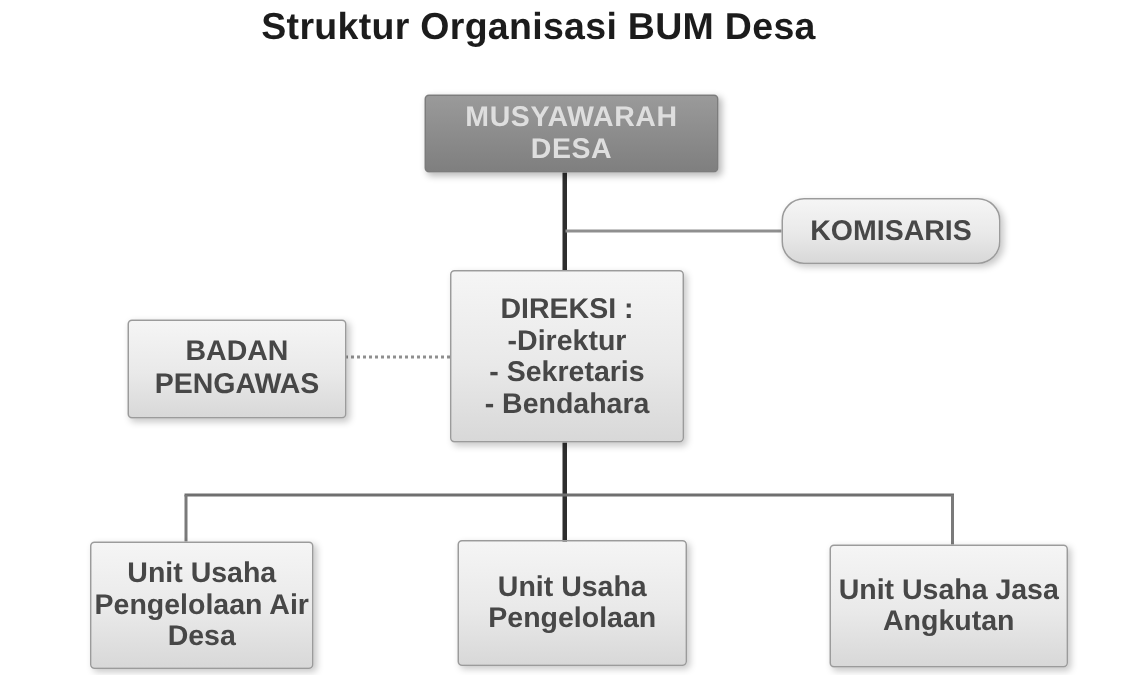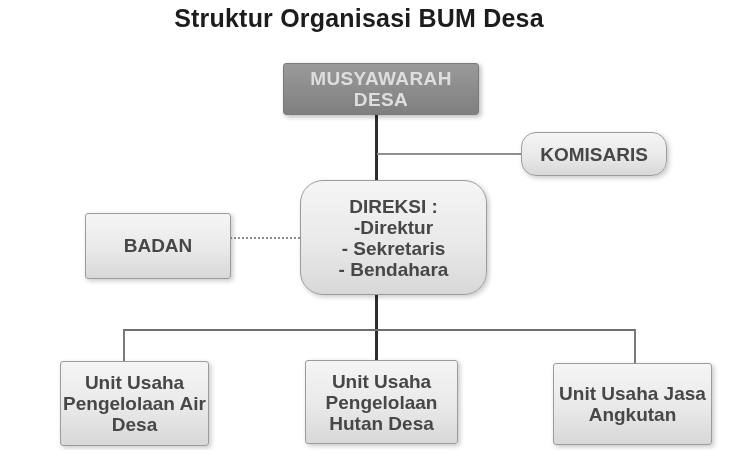--- a/index.html
+++ b/index.html
@@ -46,21 +46,21 @@
   .node--dark {
     background: linear-gradient(to bottom, #9a9a9a 0%, #8b8b8b 55%, #7f7f7f 100%);
     border: 1px solid #7c7c7c;
     color: #dedede;
     letter-spacing: 0.4px;
     box-shadow: 2px 2px 5px rgba(0,0,0,0.28);
   }
 
   .node--musyawarah { left: 283px; top: 63px;  width: 196px; height: 52px; }
   .node--komisaris  { left: 521px; top: 132px; width: 146px; height: 44px; border-radius: 15px; }
-  .node--direksi    { left: 300px; top: 180px; width: 187px; height: 115px; border-radius: 23px; }
+  .node--direksi    { left: 300px; top: 180px; width: 156px; height: 115px; }
   .node--badan      { left: 85px;  top: 213px; width: 146px; height: 66px; line-height: 22px; }
   .node--unit-air   { left: 60px;  top: 361px; width: 149px; height: 85px; }
   .node--unit-hutan { left: 305px; top: 360px; width: 153px; height: 84px; }
   .node--unit-jasa  { left: 553px; top: 363px; width: 159px; height: 82px; }
 
   .node .line-block { display: block; }
 
   .connector { position: absolute; }
   .connector--v-thick { width: 3px; background: #2e2e2e; }
   .connector--h-thin  { height: 2px; background: #8f8f8f; }
@@ -104,32 +104,32 @@
 
   <div class="node node--direksi">
     <span class="line-block">DIREKSI :</span>
     <span class="line-block">-Direktur</span>
     <span class="line-block">- Sekretaris</span>
     <span class="line-block">- Bendahara</span>
   </div>
 
   <div class="node node--badan">
     <span class="line-block">BADAN</span>
+    <span class="line-block">PENGAWAS</span>
   </div>
 
   <div class="node node--unit-air">
     <span class="line-block">Unit Usaha</span>
     <span class="line-block">Pengelolaan Air</span>
     <span class="line-block">Desa</span>
   </div>
 
   <div class="node node--unit-hutan">
     <span class="line-block">Unit Usaha</span>
     <span class="line-block">Pengelolaan</span>
-    <span class="line-block">Hutan Desa</span>
   </div>
 
   <div class="node node--unit-jasa">
     <span class="line-block">Unit Usaha Jasa</span>
     <span class="line-block">Angkutan</span>
   </div>
 
 </div>
 
 </body></html>

